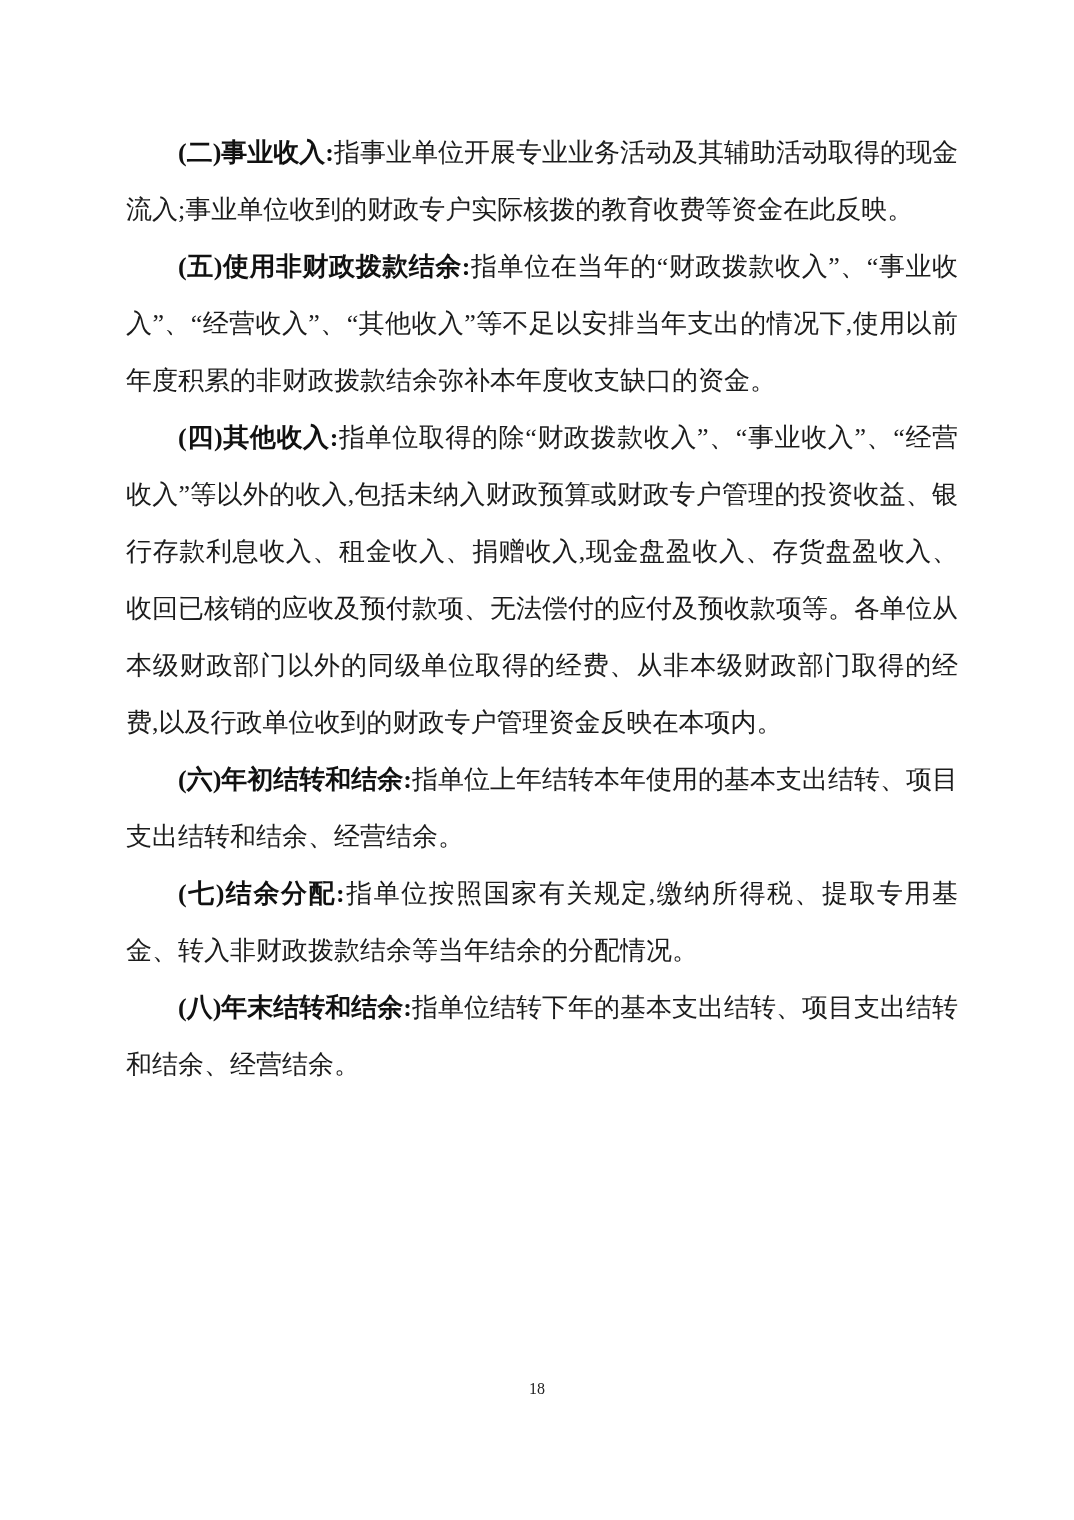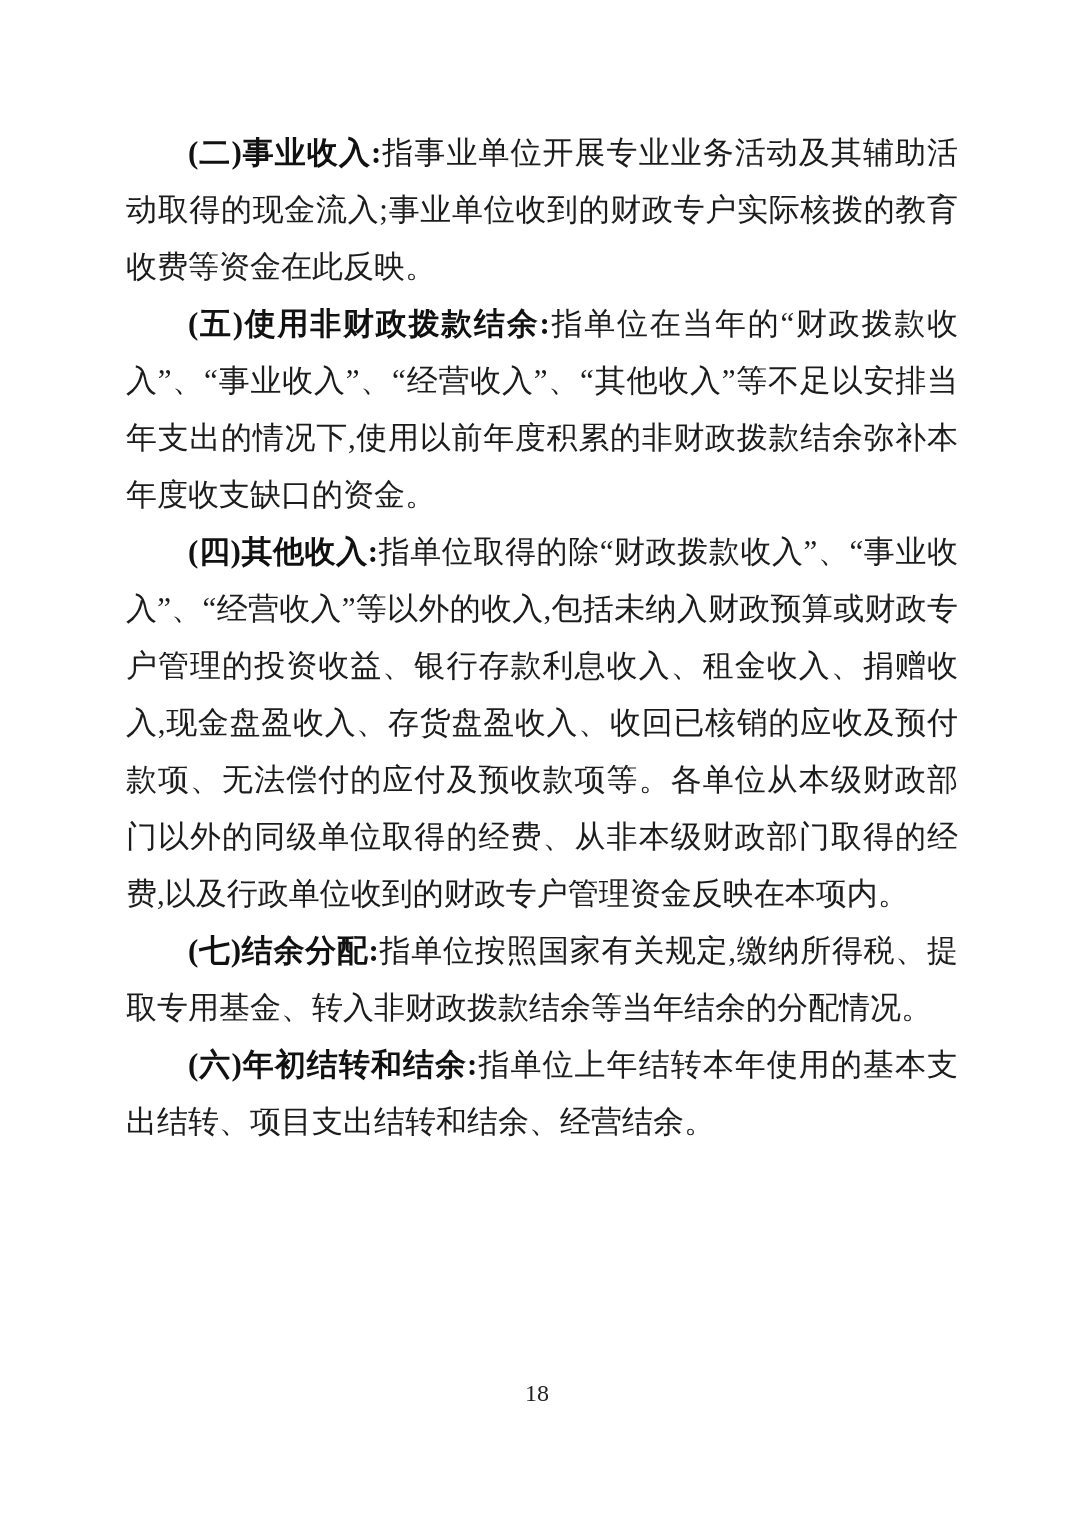--- a/index.html
+++ b/index.html
@@ -17,56 +17,57 @@
   }
   .content {
     position: absolute;
     left: 126px;
     top: 124px;
     width: 832px;
   }
   .para {
     margin: 0;
     text-indent: 2em;
-    font-size: 31px;
+    font-size: 26px;
     line-height: 57px;
     text-align: justify;
     text-justify: inter-character;
     color: #1c1c1c;
     word-break: break-all;
   }
   .para .heading {
     font-weight: bold;
     color: #111111;
   }
   .page-number {
     position: absolute;
     top: 1380px;
     left: 0;
     width: 100%;
     text-align: center;
-    font-size: 24px;
+    font-size: 16px;
     color: #222222;
     font-family: "Liberation Serif", serif;
   }
 </style>
 </head>
 <body>
 
 <div class="page">
   <div class="content">
 
     <p class="para"><span class="heading">(二)事业收入:</span><span class="body-text">指事业单位开展专业业务活动及其辅助活动取得的现金流入;事业单位收到的财政专户实际核拨的教育收费等资金在此反映。</span></p>
 
 
     <p class="para"><span class="heading">(五)使用非财政拨款结余:</span><span class="body-text">指单位在当年的“财政拨款收入”、“事业收入”、“经营收入”、“其他收入”等不足以安排当年支出的情况下,使用以前年度积累的非财政拨款结余弥补本年度收支缺口的资金。</span></p>
 
     <p class="para"><span class="heading">(四)其他收入:</span><span class="body-text">指单位取得的除“财政拨款收入”、“事业收入”、“经营收入”等以外的收入,包括未纳入财政预算或财政专户管理的投资收益、银行存款利息收入、租金收入、捐赠收入,现金盘盈收入、存货盘盈收入、收回已核销的应收及预付款项、无法偿付的应付及预收款项等。各单位从本级财政部门以外的同级单位取得的经费、从非本级财政部门取得的经费,以及行政单位收到的财政专户管理资金反映在本项内。</span></p>
 
+    <p class="para"><span class="heading">(六)年初结转和结余:</span><span class="body-text">指单位上年结转本年使用的基本支出结转、项目支出结转和结余、经营结余。</span></p>
+
     <p class="para"><span class="heading">(七)结余分配:</span><span class="body-text">指单位按照国家有关规定,缴纳所得税、提取专用基金、转入非财政拨款结余等当年结余的分配情况。</span></p>
 
-    <p class="para"><span class="heading">(六)年初结转和结余:</span><span class="body-text">指单位上年结转本年使用的基本支出结转、项目支出结转和结余、经营结余。</span></p>
-
+    <p class="para"><span class="heading">(八)年末结转和结余:</span><span class="body-text">指单位结转下年的基本支出结转、项目支出结转和结余、经营结余。</span></p>
 
   </div>
 
   <div class="page-number">18</div>
 </div>
 
 </body></html>

